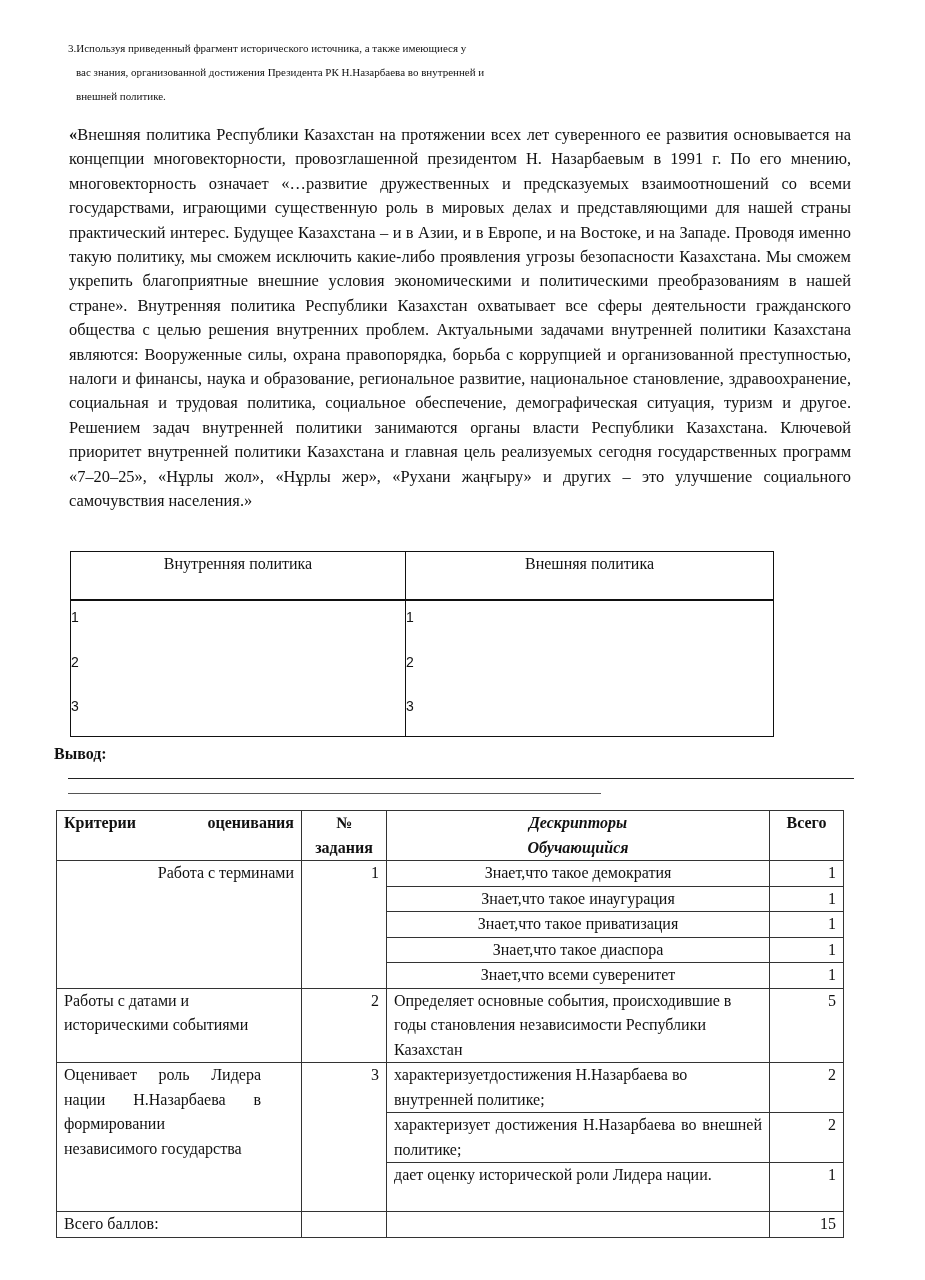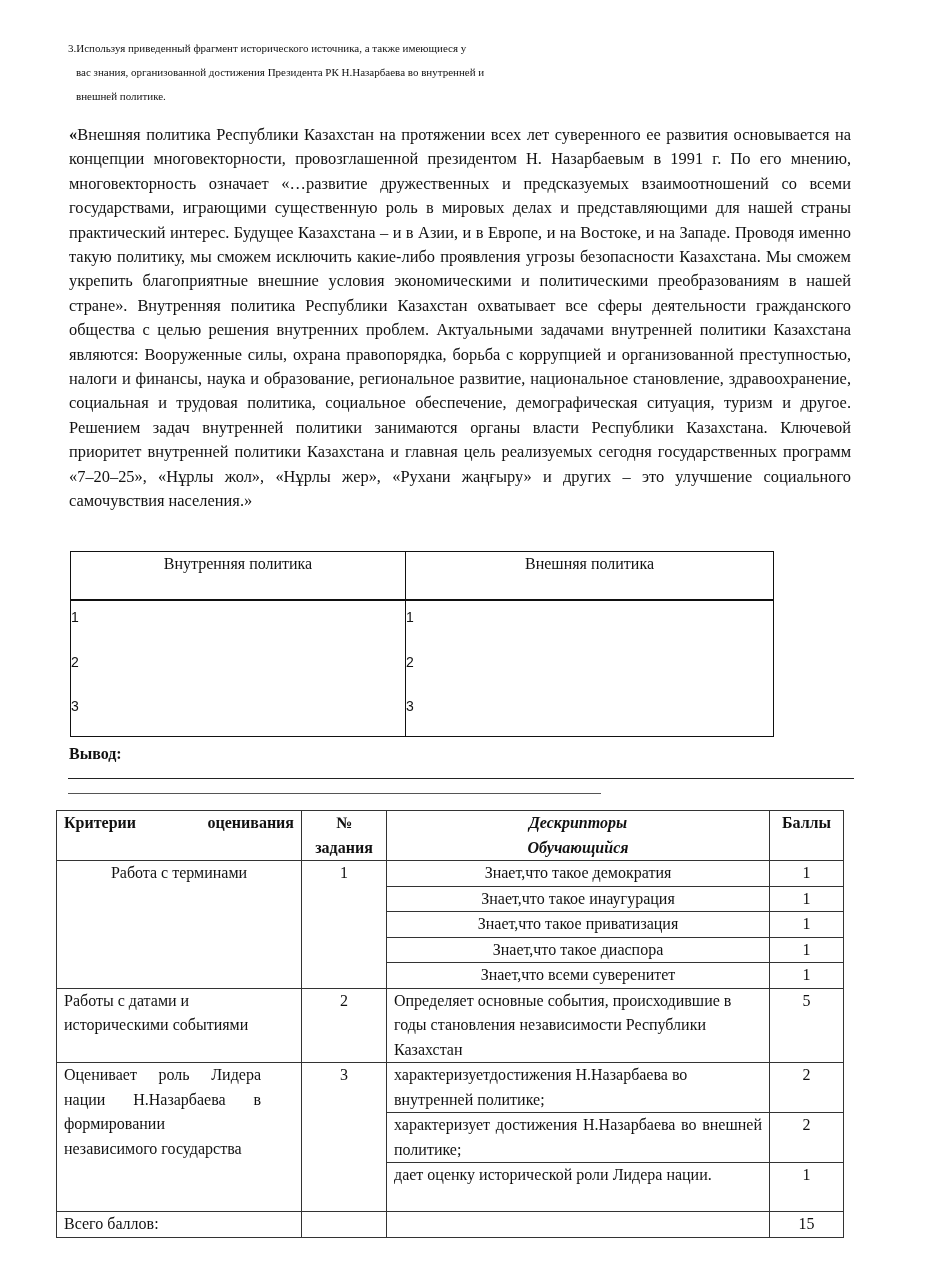--- a/index.html
+++ b/index.html
@@ -13,26 +13,26 @@
   .source p { margin:0; }
   .q-open { font-weight:bold; }
   table { border-collapse:collapse; position:absolute; }
   .t1 { left:70px; top:551px; width:704px; }
   .t1 td, .t1 th { border:1.5px solid #111; vertical-align:top; padding:0; }
   .t1 th { font-weight:normal; font-size:16px; height:44px; text-align:center; padding-top:3px;
            border-bottom:2.5px solid #111;margin-left:20px; }
   .t1 td { height:135px; font-family:"Liberation Sans", sans-serif; font-size:14px; }
   .t1 .num { display:block; height:44.5px; line-height:20px; padding-top:6px; box-sizing:border-box; }
   .t1 .c1 { width:334px; }
-  .conclusion-label { position:absolute; left:69px; top:745px; font-weight:bold; font-size:16px; }
+  .conclusion-label { position:absolute; left:54px; top:745px; font-weight:bold; font-size:16px; }
   .line { position:absolute; height:0; border-top:1.4px solid #222; }
   .t2 { left:56px; top:810px; width:788px; font-size:16px; }
   .t2 td, .t2 th { border:1.2px solid #333; padding:0 7px; vertical-align:top; line-height:24.5px; }
   .t2 th { font-weight:bold; text-align:center; height:46px; }
-  .t2 .cc { text-align:center; }
+  .t2 .cc { text-align:right; }
   .t2 .desc-c { text-align:center; height:24px; }
   .hdr-crit { text-align:justify; text-align-last:justify; }
   .bold { font-weight:normal;margin-left:48px; }
 </style>
 </head>
 <body>
 
 <div class="task">
   <div>3.Используя приведенный фрагмент исторического источника, а также имеющиеся у</div>
   <div class="l2">вас знания, организованной достижения Президента РК Н.Назарбаева во внутренней и</div>
@@ -75,21 +75,21 @@
           <div class="hdr-crit">Критерии оценивания</div>
         </th>
     <th style="width:70px;">
           <div>№</div>
           <div>задания</div>
         </th>
     <th style="width:368px;font-style:italic;">
           <div>Дескрипторы</div>
           <div>Обучающийся</div>
         </th>
-    <th>Баллы</th>
+    <th>Всего</th>
   </tr>
 
   <tr>
     <td rowspan="5" class="cc">Работа с терминами</td>
     <td rowspan="5" class="cc">1</td>
     <td class="desc-c">Знает,что такое демократия</td>
     <td class="cc">1</td>
   </tr>
   <tr>
     <td class="desc-c">Знает,что такое инаугурация</td>

